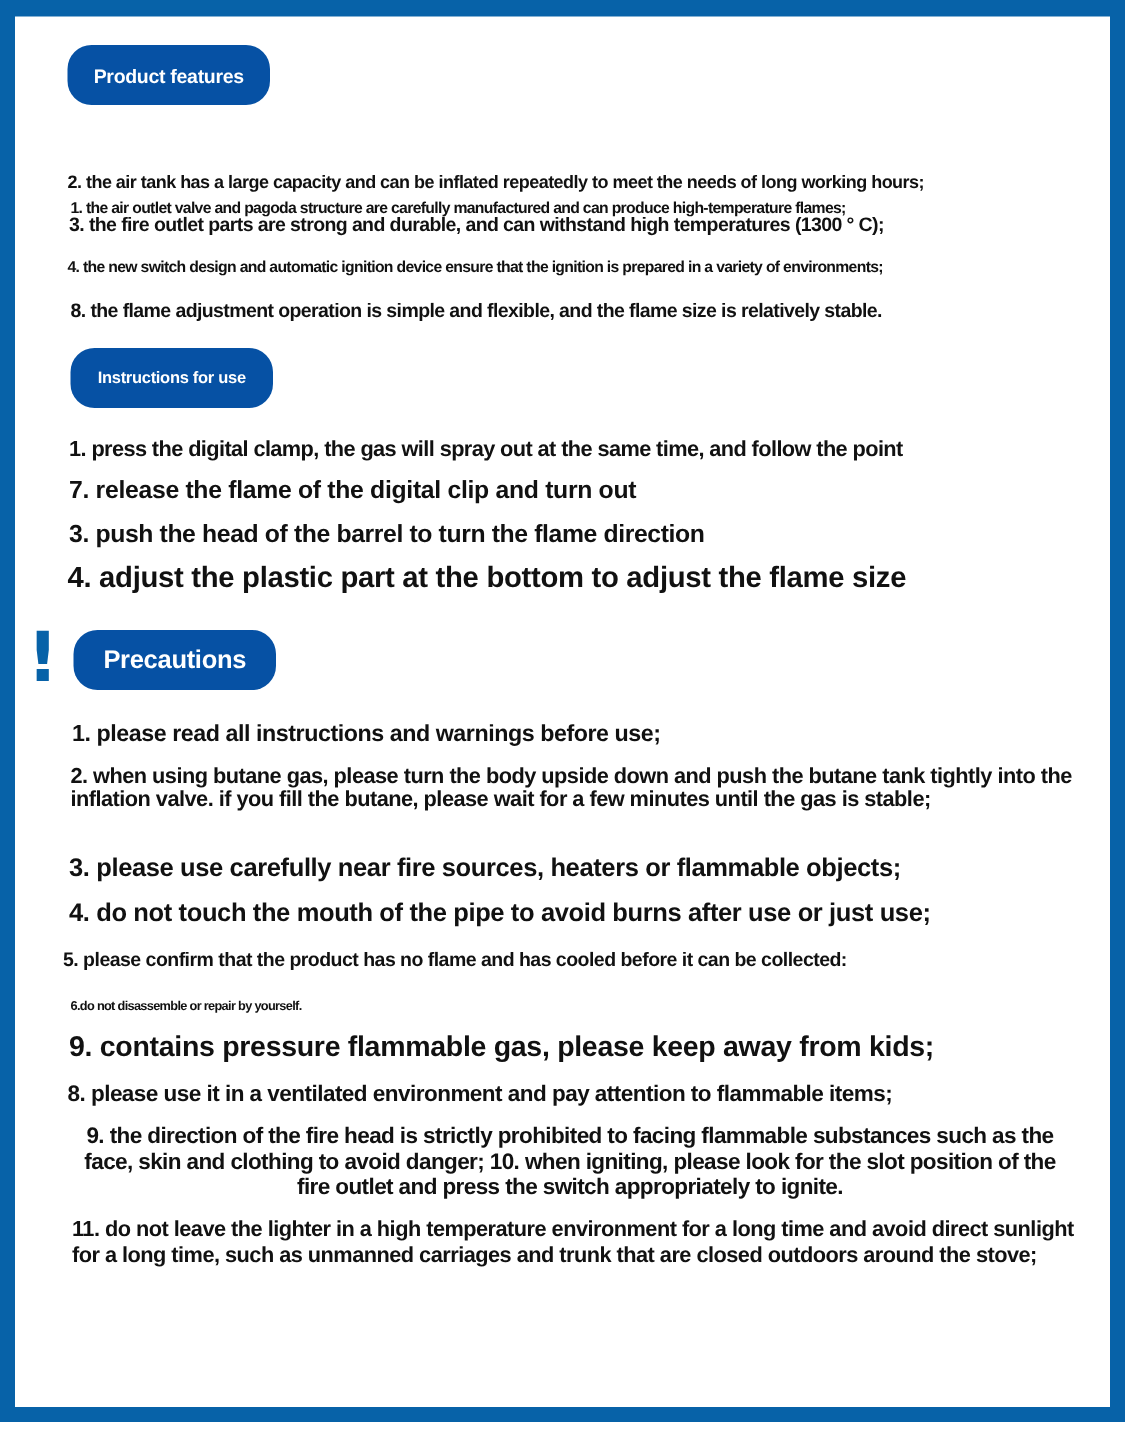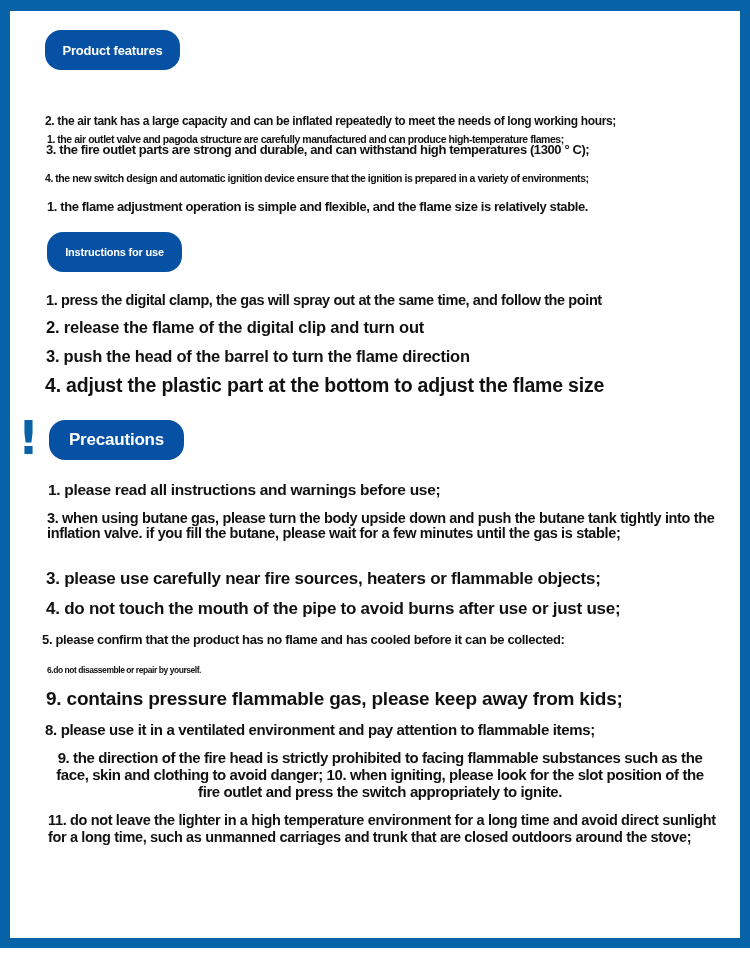--- a/index.html
+++ b/index.html
@@ -17,37 +17,37 @@
 <div class="frame"></div>
 <div class="panel"></div>
 
 <div class="badge" style="left:45px; top:30px; width:135px; height:40px; font-size:13px;">
   <span>Product features</span>
 </div>
 <div class="line" style="left:47px; top:89px; font-size:10.5px; letter-spacing:-0.45px;margin-top:44px;">1. the air outlet valve and pagoda structure are carefully manufactured and can produce high-temperature flames;</div>
 <div class="line" style="left:45px; top:114px; font-size:12px; letter-spacing:-0.35px;">2. the air tank has a large capacity and can be inflated repeatedly to meet the needs of long working hours;</div>
 <div class="line" style="left:46px; top:142px; font-size:13px; letter-spacing:-0.4px;">3. the fire outlet parts are strong and durable, and can withstand high temperatures (1300 ° C);</div>
 <div class="line" style="left:45px; top:172px; font-size:10.5px; letter-spacing:-0.45px;">4. the new switch design and automatic ignition device ensure that the ignition is prepared in a variety of environments;</div>
-<div class="line" style="left:47px; top:199px; font-size:13px; letter-spacing:-0.4px;">1. the flame adjustment operation is simple and flexible, and the flame size is relatively stable.</div>
+<div class="line" style="left:47px; top:199px; font-size:13px; letter-spacing:-0.4px;">8. the flame adjustment operation is simple and flexible, and the flame size is relatively stable.</div>
 
 <div class="badge" style="left:47px; top:232px; width:135px; height:40px; font-size:11px;">
   <span>Instructions for use</span>
 </div>
 <div class="line" style="left:46px; top:292px; font-size:14.5px; letter-spacing:-0.4px;">1. press the digital clamp, the gas will spray out at the same time, and follow the point</div>
-<div class="line" style="left:46px; top:318px; font-size:16.5px; letter-spacing:-0.2px;">2. release the flame of the digital clip and turn out</div>
+<div class="line" style="left:46px; top:318px; font-size:16.5px; letter-spacing:-0.2px;">7. release the flame of the digital clip and turn out</div>
 <div class="line" style="left:46px; top:347px; font-size:16.5px; letter-spacing:-0.25px;">3. push the head of the barrel to turn the flame direction</div>
 <div class="line" style="left:45px; top:374px; font-size:19.5px; letter-spacing:-0.2px;">4. adjust the plastic part at the bottom to adjust the flame size</div>
 
 <div class="excl" style="left:18px; top:414px; font-size:46px; line-height:48px;">!</div>
 <div class="badge" style="left:49px; top:420px; width:135px; height:40px; font-size:17px;">
   <span>Precautions</span>
 </div>
 
 <div class="line" style="left:48px; top:481px; font-size:15.5px; letter-spacing:-0.3px;">1. please read all instructions and warnings before use;</div>
-<div class="para" style="left:47px; top:511px; width:690px; font-size:14.5px; letter-spacing:-0.35px;">3. when using butane gas, please turn the body upside down and push the butane tank tightly into the inflation valve. if you fill the butane, please wait for a few minutes until the gas is stable;</div>
+<div class="para" style="left:47px; top:511px; width:690px; font-size:14.5px; letter-spacing:-0.35px;">2. when using butane gas, please turn the body upside down and push the butane tank tightly into the inflation valve. if you fill the butane, please wait for a few minutes until the gas is stable;</div>
 <div class="line" style="left:46px; top:569px; font-size:17px; letter-spacing:-0.25px;">3. please use carefully near fire sources, heaters or flammable objects;</div>
 <div class="line" style="left:46px; top:599px; font-size:17px; letter-spacing:-0.25px;">4. do not touch the mouth of the pipe to avoid burns after use or just use;</div>
 <div class="line" style="left:42px; top:632px; font-size:13px; letter-spacing:-0.35px;">5. please confirm that the product has no flame and has cooled before it can be collected:</div>
 <div class="line" style="left:47px; top:665px; font-size:8.5px; letter-spacing:-0.45px;">6.do not disassemble or repair by yourself.</div>
 <div class="line" style="left:46px; top:688px; font-size:19px; letter-spacing:-0.2px;">9. contains pressure flammable gas, please keep away from kids;</div>
 <div class="line" style="left:45px; top:721px; font-size:15px; letter-spacing:-0.35px;">8. please use it in a ventilated environment and pay attention to flammable items;</div>
 <div class="para" style="left:45px; top:749px; width:670px; font-size:15px; letter-spacing:-0.4px; line-height:17px;text-align:center;">9. the direction of the fire head is strictly prohibited to facing flammable substances such as the face, skin and clothing to avoid danger; 10. when igniting, please look for the slot position of the fire outlet and press the switch appropriately to ignite.</div>
 <div class="para" style="left:48px; top:812px; width:670px; font-size:14.5px; letter-spacing:-0.35px; line-height:16.5px;">11. do not leave the lighter in a high temperature environment for a long time and avoid direct sunlight for a long time, such as unmanned carriages and trunk that are closed outdoors around the stove;</div>
 
 </body></html>

